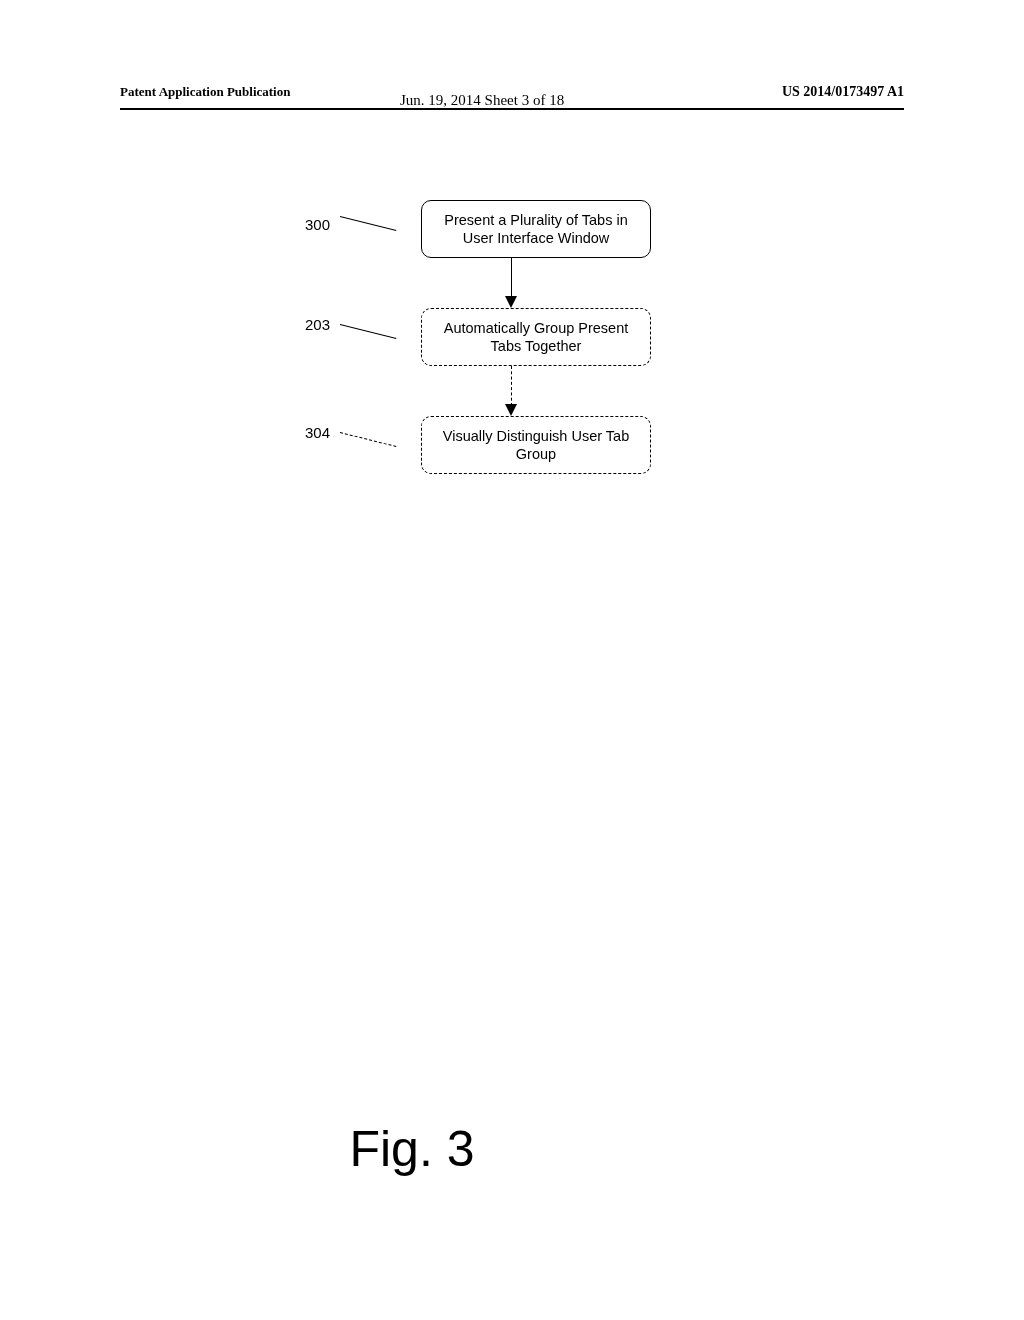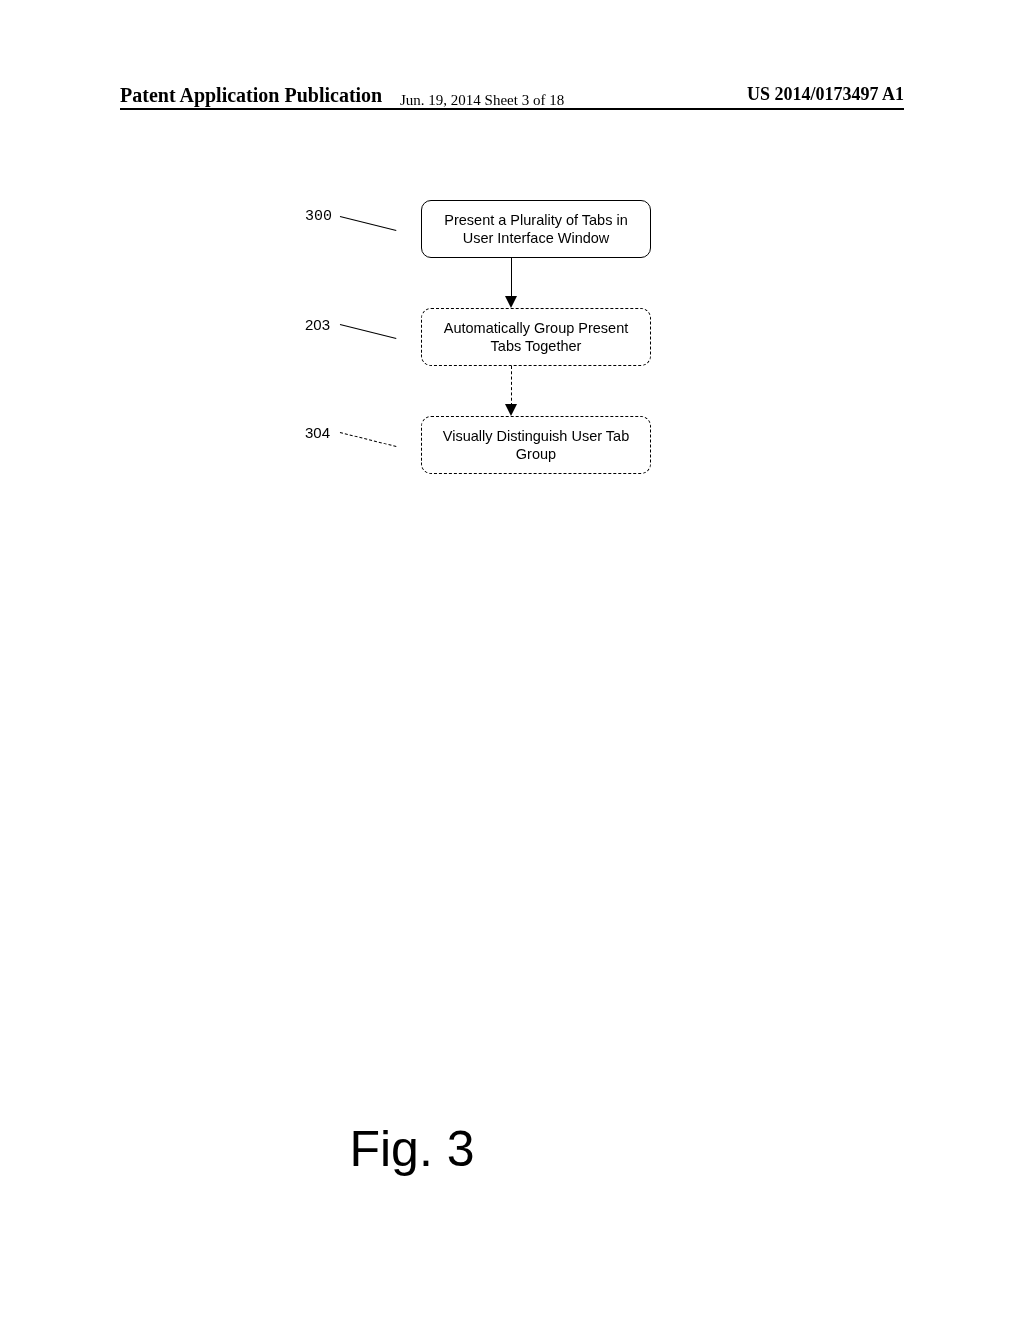--- a/index.html
+++ b/index.html
@@ -28,35 +28,35 @@
     left: 120px;
     width: 784px;
     height: 0;
     border-top: 2px solid #000;
   }
   .header-left {
     position: absolute;
     left: 120px;
     top: 0;
     font-weight: bold;
-    font-size: 20px;
+    font-size: 13px;
     text-align: right;
   }
   .header-center {
     position: absolute;
     left: 400px;
     top: 8px;
     font-size: 15px;
   }
   .header-right {
     position: absolute;
     right: 120px;
     top: 0;
     font-weight: bold;
-    font-size: 18px;
+    font-size: 14px;
   }
 
   .flow {
     position: absolute;
     left: 0;
     top: 200px;
     width: 1024px;
   }
 
   .step-wrap {
@@ -142,21 +142,21 @@
 
   <div class="header">
     <div class="header-left">Patent Application Publication</div>
     <div class="header-center">Jun. 19, 2014  Sheet 3 of 18</div>
     <div class="header-right">US 2014/0173497 A1</div>
     <div class="header-line"></div>
   </div>
 
   <div class="flow">
 
-    <div class="ref-label" style="left:305px; top:8px;font-family:Liberation Mono, monospace;">300</div>
+    <div class="ref-label" style="left:305px; top:16px;">300</div>
     <div class="leader-solid" style="left:340px; top:16px; width:58px; transform:rotate(14deg); transform-origin:left center;"></div>
     <div class="step-wrap" style="top:0px;">
       <div class="step-rel">
         <div class="shadow"></div>
         <div class="step-box solid-border">
           <span>Present a Plurality of Tabs in User Interface Window</span>
         </div>
       </div>
     </div>
 

